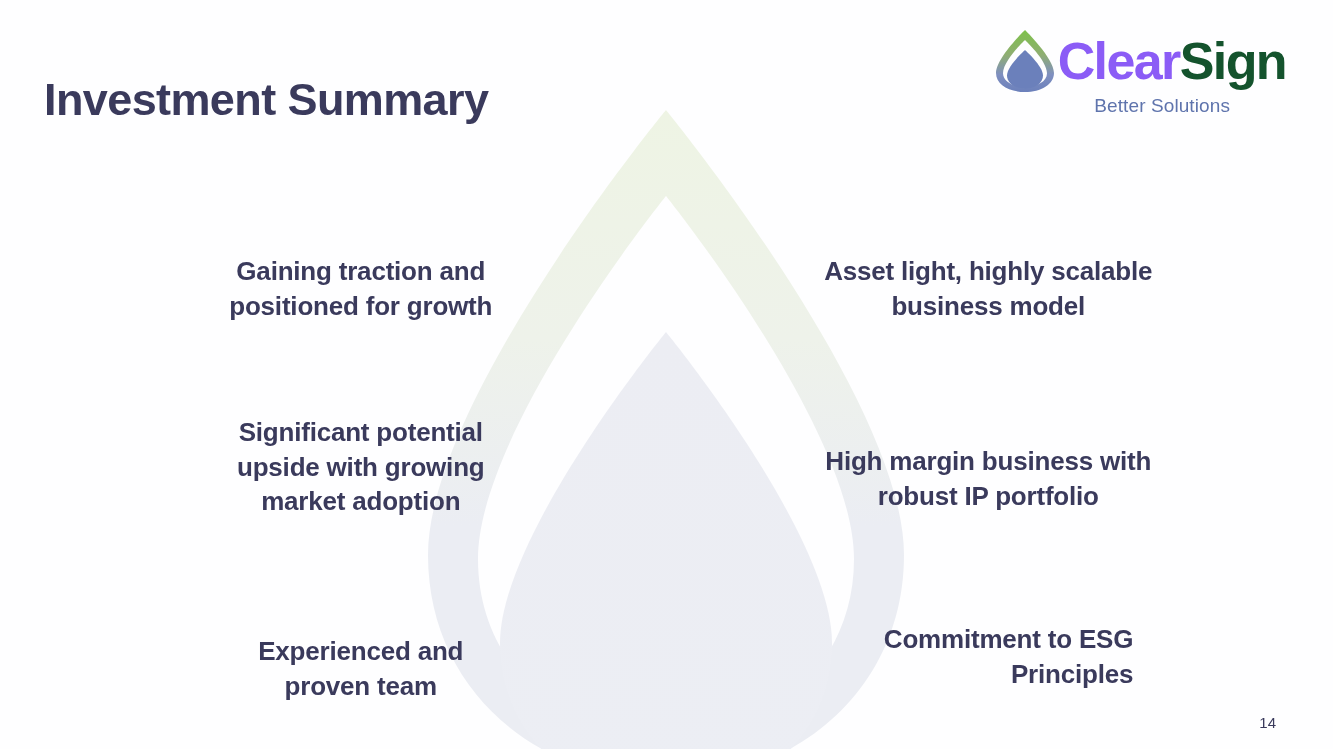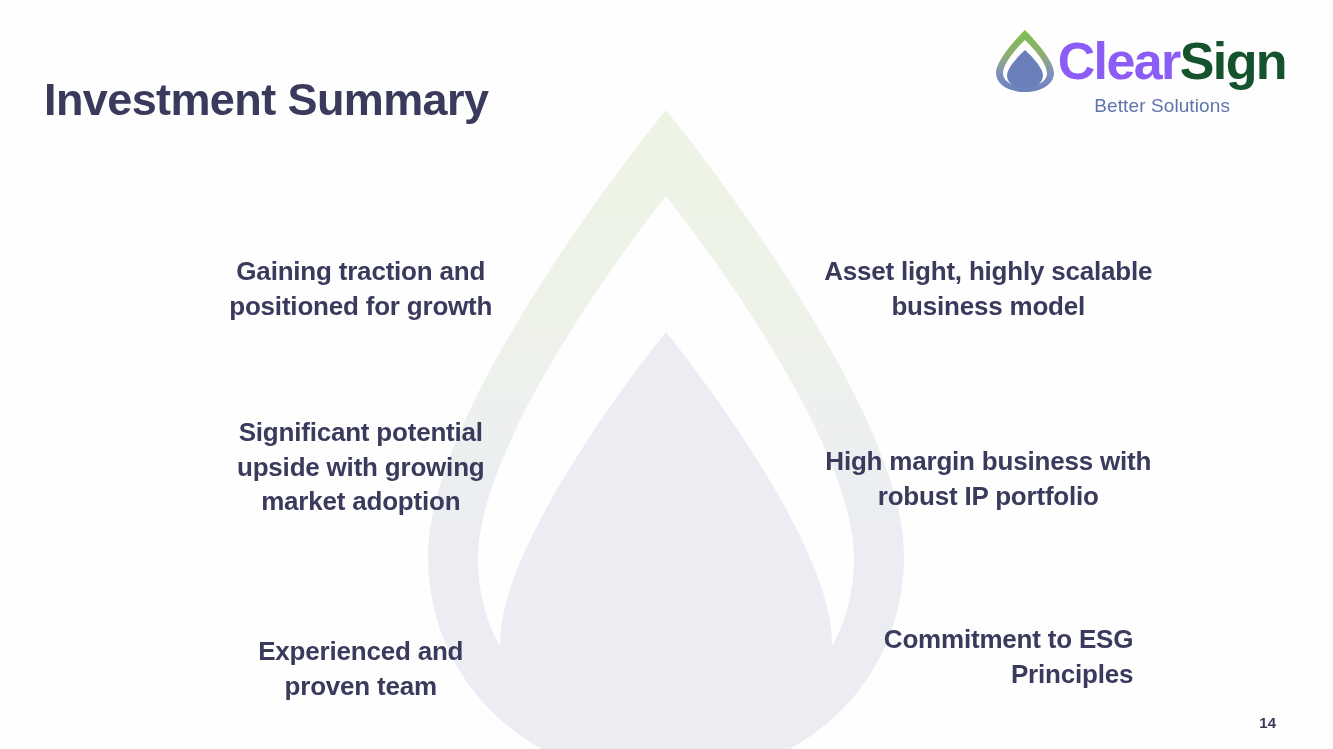--- a/index.html
+++ b/index.html
@@ -125,21 +125,21 @@
   .cell-3 .pillar-text { max-width: 320px; margin-top: -11px; }
   .cell-4 .pillar-text { max-width: 280px; margin-top: 18px; }
   .cell-5 .pillar-text { max-width: 290px; margin-top: 6px; text-align: right; }
 
   
   .page-number {
     position: absolute;
     right: 38px;
     bottom: 18px;
     font-size: 15px;
-    font-weight: bold;
+    font-weight: normal;
     color: #3a3a5c;
     z-index: 3;
     margin-top: 16px;
   }
 </style>
 </head>
 <body>
 
 <div class="slide">
 

